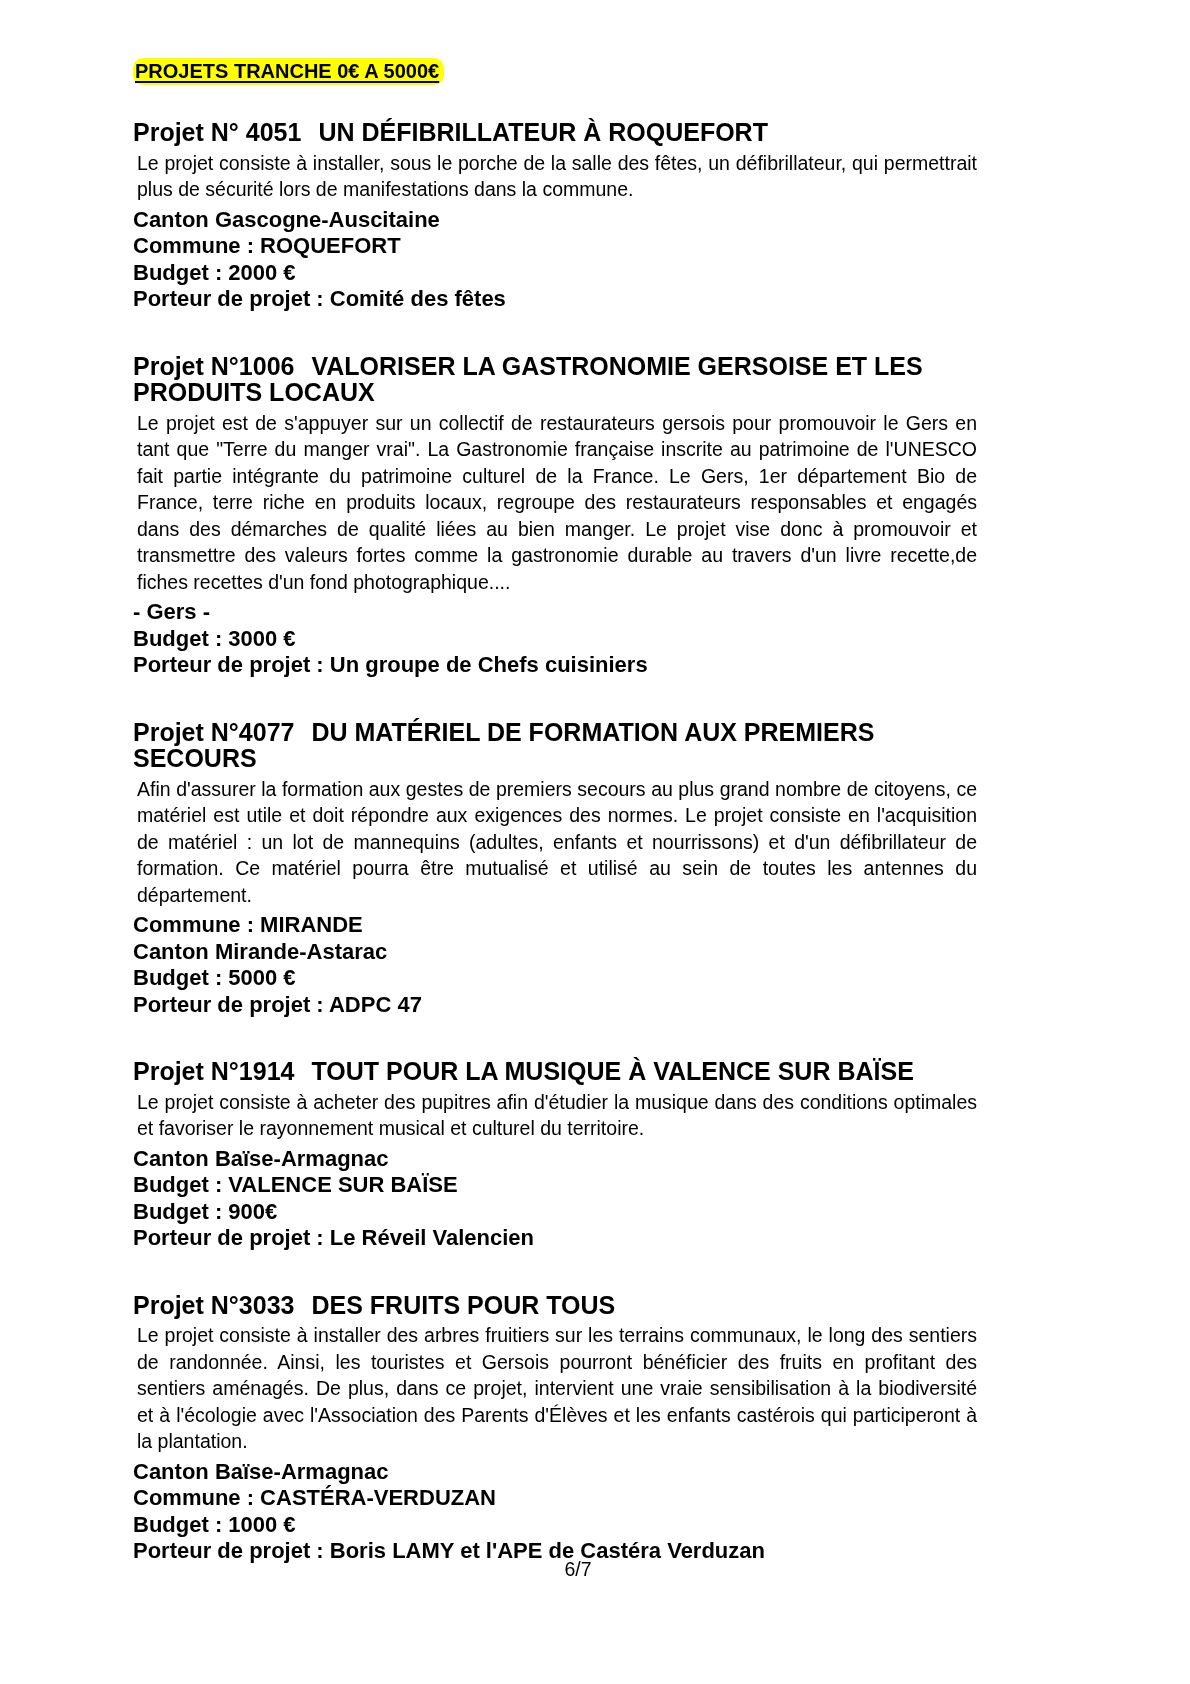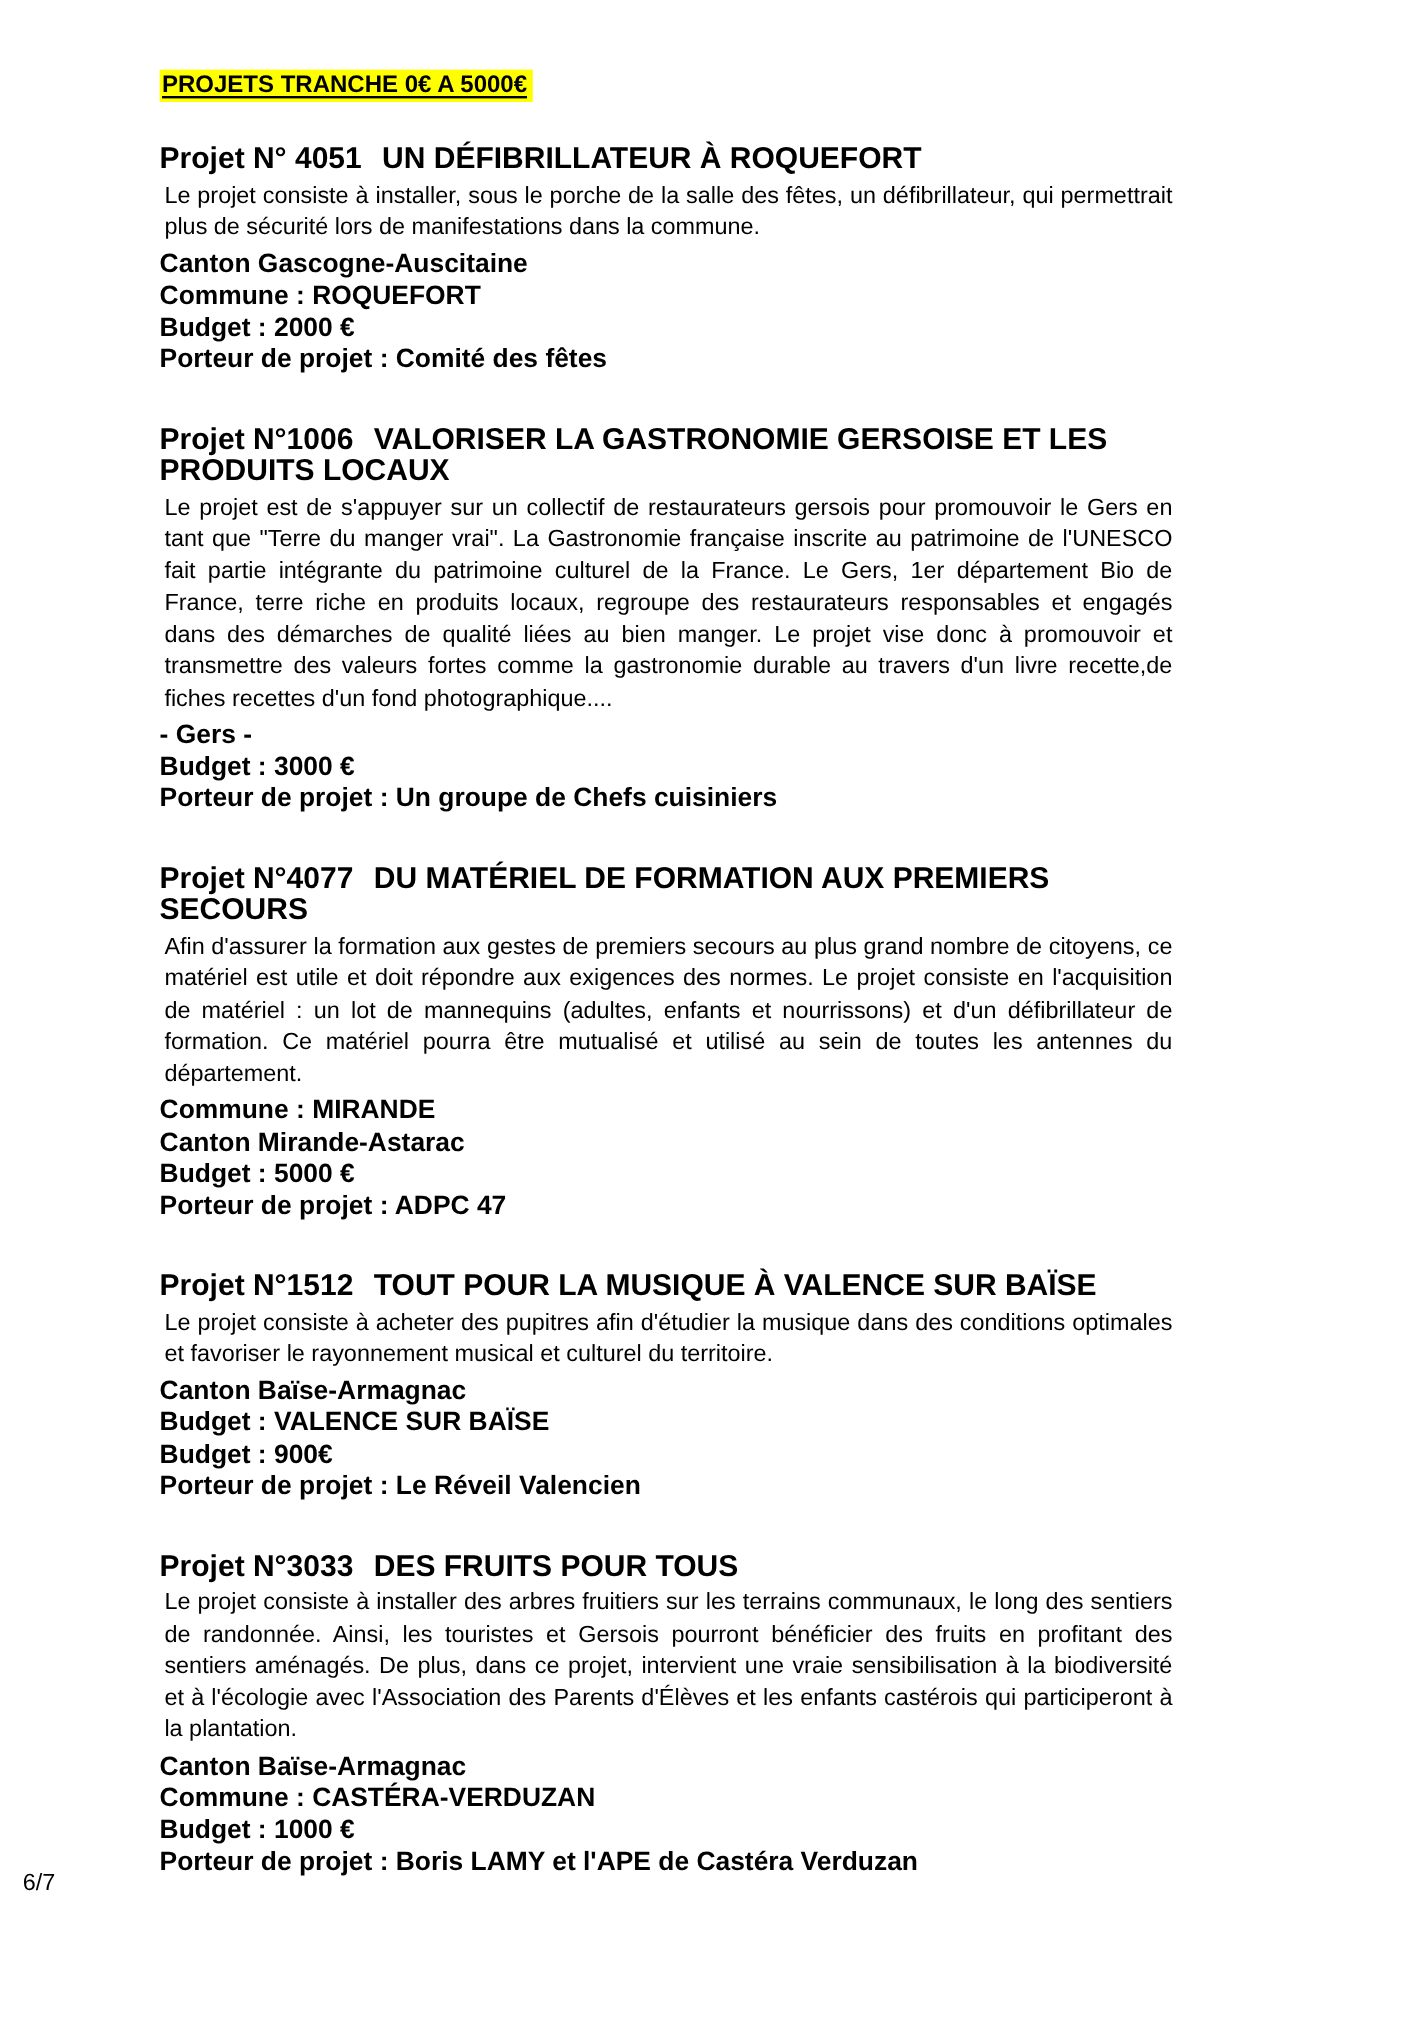--- a/index.html
+++ b/index.html
@@ -29,20 +29,21 @@
     font-size: 20px;
     font-weight: bold;
     line-height: 27px;
   }
   .doc-title .highlight {
     background: #ffff00;
     text-decoration: underline;
     text-decoration-thickness: 2px;
     text-underline-offset: 3px;
     padding: 2px 5px 3px 2px;
+    border-radius: 10px;
   }
   .project {
     margin: 0 0 40px 0;
   }
   .proj-heading {
     font-size: 25px;
     font-weight: bold;
     line-height: 26.5px;
   }
   .proj-heading .proj-title {
@@ -57,23 +58,23 @@
   .meta-line {
     font-size: 22px;
     font-weight: bold;
     line-height: 26.5px;
   }
   .footer {
     position: absolute;
     top: 1556px;
     left: 0;
     width: 1156px; 
+    text-align: center;
     font-size: 19.5px;
     line-height: 26.5px;
-    padding-left: 19px;
   }
 </style>
 </head>
 <body>
 
 <div class="page">
   <div class="content">
 
     <div class="doc-title">
       <span class="highlight">PROJETS TRANCHE 0€ A 5000€</span>
@@ -106,21 +107,21 @@
       </div>
       <p class="proj-desc">Afin d'assurer la formation aux gestes de premiers secours au plus grand nombre de citoyens, ce matériel est utile et doit répondre aux exigences des normes. Le projet consiste en l'acquisition de matériel : un lot de mannequins (adultes, enfants et nourrissons) et d'un défibrillateur de formation. Ce matériel pourra être mutualisé et utilisé au sein de toutes les antennes du département.</p>
       <div class="meta-line">Commune : MIRANDE</div>
       <div class="meta-line">Canton Mirande-Astarac</div>
       <div class="meta-line">Budget : 5000 €</div>
       <div class="meta-line">Porteur de projet : ADPC 47</div>
     </section>
 
     <section class="project">
       <div class="proj-heading">
-        <span class="proj-num">Projet N°1512</span><span class="proj-title">TOUT POUR LA MUSIQUE À VALENCE SUR BAÏSE</span>
+        <span class="proj-num">Projet N°1914</span><span class="proj-title">TOUT POUR LA MUSIQUE À VALENCE SUR BAÏSE</span>
       </div>
       <p class="proj-desc">Le projet consiste à acheter des pupitres afin d'étudier la musique dans des conditions optimales et favoriser le rayonnement musical et culturel du territoire.</p>
       <div class="meta-line">Canton Baïse-Armagnac</div>
       <div class="meta-line">Budget : VALENCE SUR BAÏSE</div>
       <div class="meta-line">Budget : 900€</div>
       <div class="meta-line">Porteur de projet : Le Réveil Valencien</div>
     </section>
 
     <section class="project">
       <div class="proj-heading">

